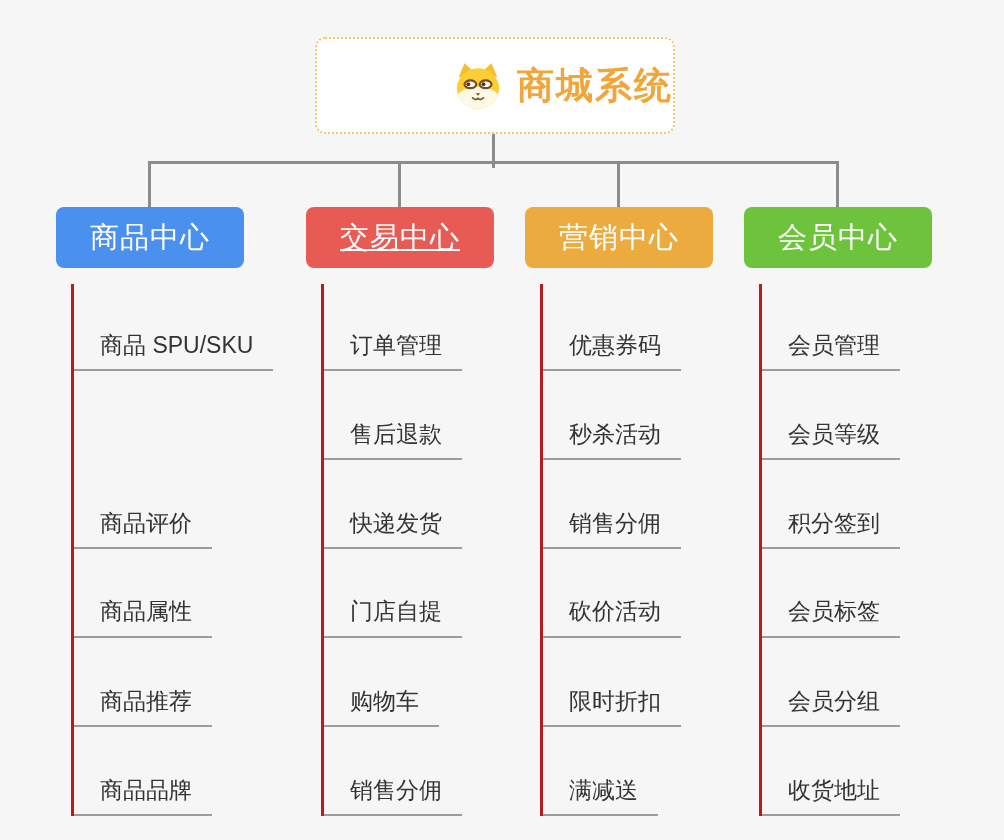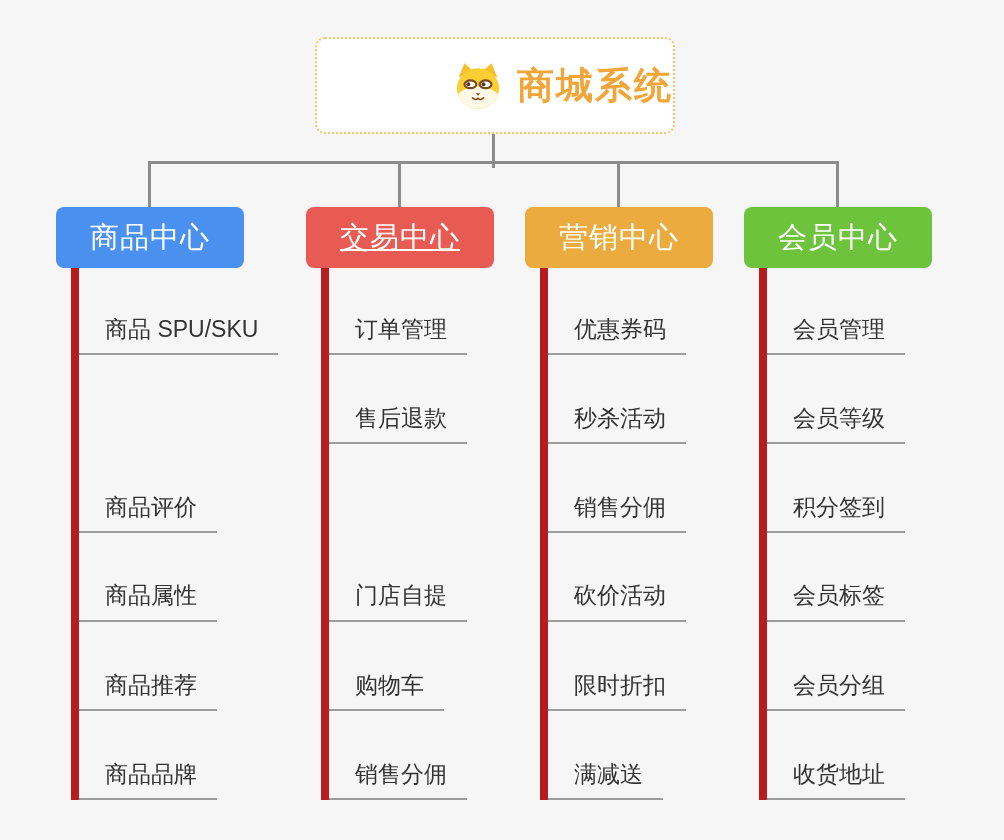--- a/index.html
+++ b/index.html
@@ -25,22 +25,22 @@
   #drop0{left:148px;} #drop1{left:398px;} #drop2{left:617px;} #drop3{left:836px;}
   
   .branch-header{
     position:absolute;top:207px;width:188px;height:61px;
     border-radius:8px;display:flex;align-items:center;justify-content:center;
     color:#FFFFFF;font-size:29px;letter-spacing:1px;cursor:pointer;
   }
   #bh0{left:56px;} #bh1{left:306px;text-decoration:underline;} #bh2{left:525px;} #bh3{left:744px;}
   
   .column{
-    position:absolute;top:268px;height:532px;width:275px;
-    border-left:8px solid #b91c1c;
+    position:absolute;top:284px;height:532px;width:275px;
+    border-left:3px solid #b91c1c;
   }
   #col0{left:71px;} #col1{left:321px;} #col2{left:540px;} #col3{left:759px;}
   .leaf-item{
     position:absolute;left:0;
     padding:0 20px 8px 26px;
     border-bottom:2px solid #9C9C9C;
     font-size:23px;line-height:32px;color:#333333;
     white-space:nowrap;cursor:pointer;
   }
   .r0{top:45px;}.r1{top:134px;}.r2{top:223px;}.r3{top:312px;font-family:Liberation Serif, serif;}.r4{top:401px;}.r5{top:490px;}
@@ -86,20 +86,21 @@
     <div class="leaf-item r0">商品 SPU/SKU</div>
     <div class="leaf-item r2">商品评价</div>
     <div class="leaf-item r3">商品属性</div>
     <div class="leaf-item r4">商品推荐</div>
     <div class="leaf-item r5">商品品牌</div>
   </div>
 
   <div class="column" id="col1">
     <div class="leaf-item r0">订单管理</div>
     <div class="leaf-item r1">售后退款</div>
+    <div class="leaf-item r2">快递发货</div>
     <div class="leaf-item r3">门店自提</div>
     <div class="leaf-item r4">购物车</div>
     <div class="leaf-item r5">销售分佣</div>
   </div>
 
   <div class="column" id="col2">
     <div class="leaf-item r0">优惠券码</div>
     <div class="leaf-item r1">秒杀活动</div>
     <div class="leaf-item r2">销售分佣</div>
     <div class="leaf-item r3">砍价活动</div>

